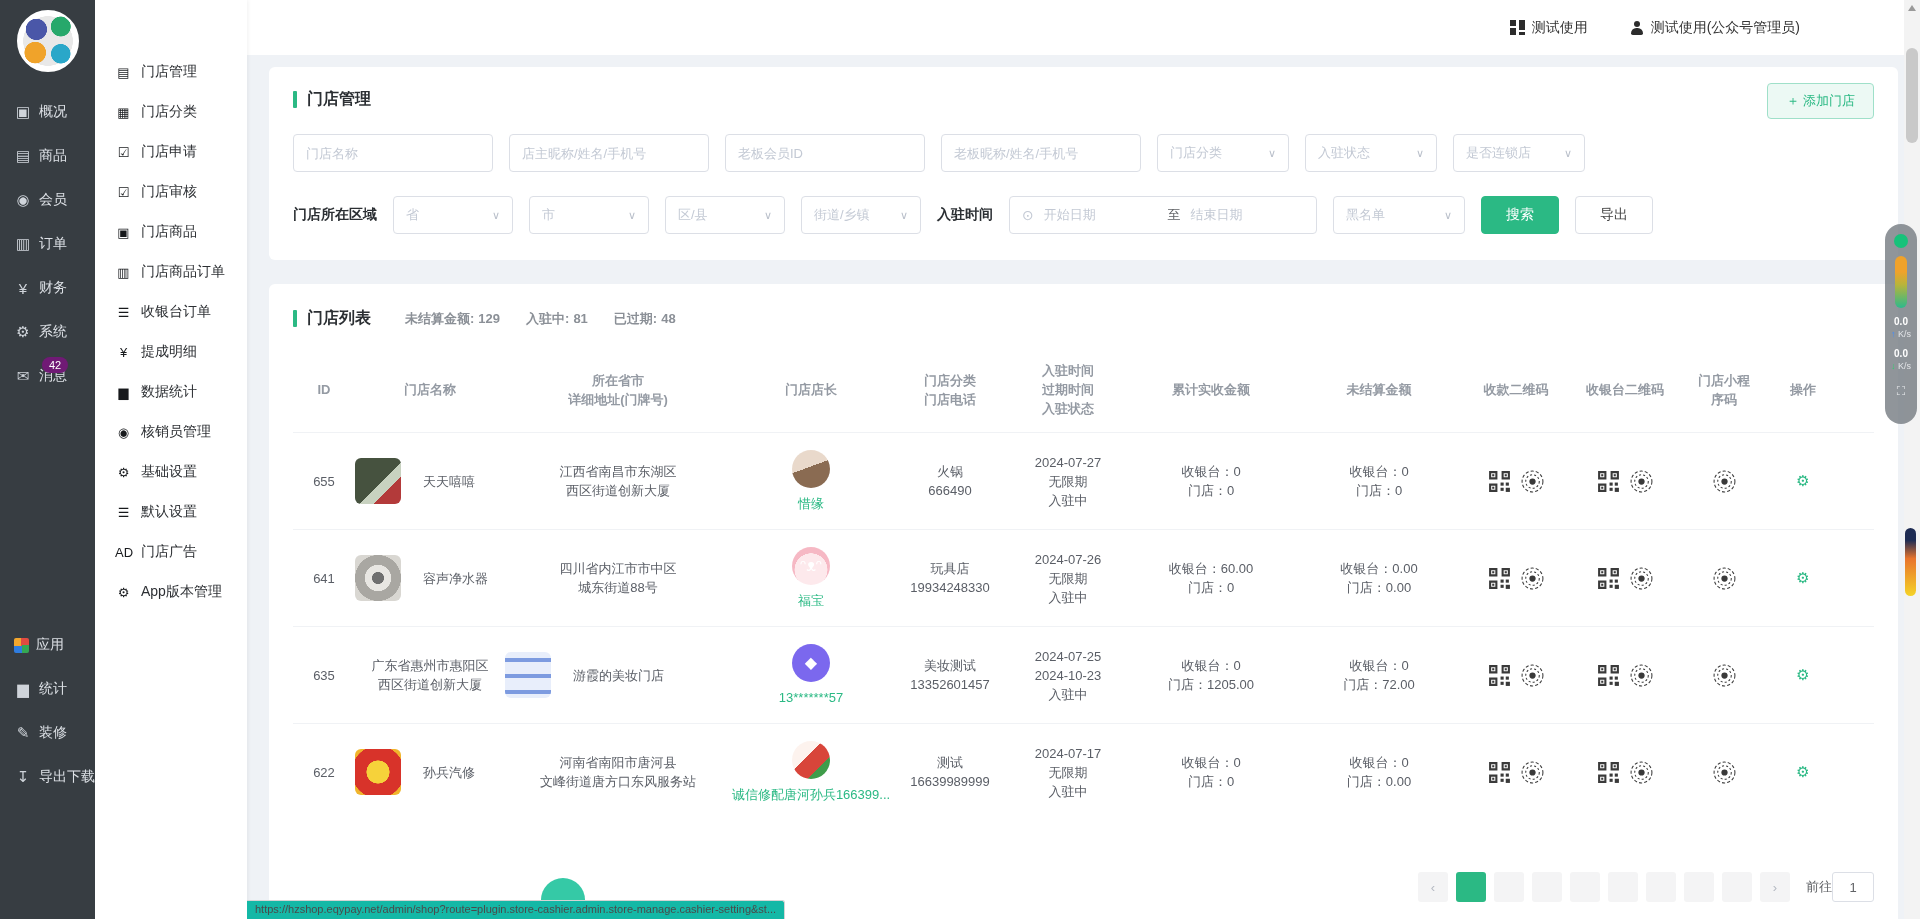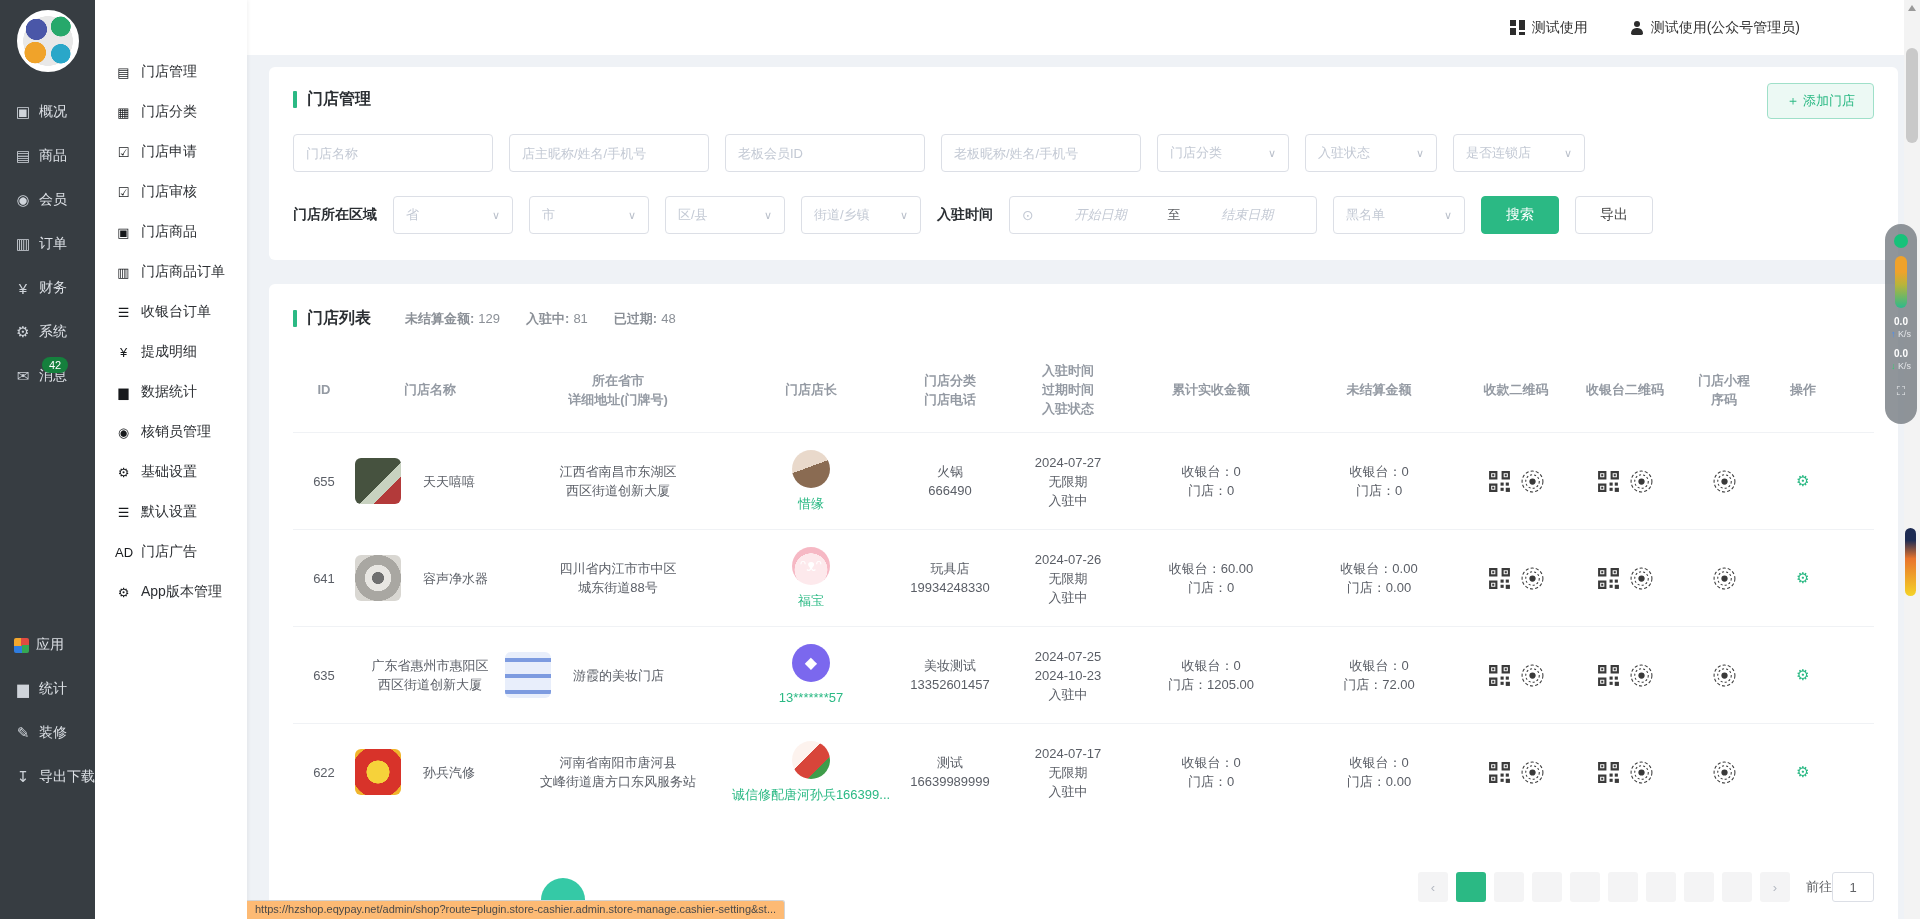--- a/index.html
+++ b/index.html
@@ -14,21 +14,21 @@
       radial-gradient(circle at 28% 70%, #f0a32a 0 18%, transparent 19%),
       radial-gradient(circle at 72% 72%, #2aa7c9 0 16%, transparent 17%),
       radial-gradient(circle at 50% 50%, #e8e8e8 0 60%, #ffffff 61%);
       border:2px solid #fff; }
   .rail-item { width:100%; padding:13px 0 13px 14px; color:#dde1e6; font-size:14px; display:flex; align-items:center; gap:7px; cursor:pointer; position:relative; }
   .rail-item .ric { width:18px; text-align:center; font-size:15px; color:#cfd4da; }
   .rail-item.colorful .ric { background:
       conic-gradient(#e14b41 0 25%, #35a854 25% 50%, #2f7de0 50% 75%, #f3a72e 75% 100%);
       color:transparent; width:15px; height:15px; border-radius:2px; }
   .rail-spacer { flex:1; }
-  .badge { position:absolute; top:3px; left:42px; background:#15803d; color:#fff; font-size:11px; border-radius:9px; padding:1px 7px; line-height:14px; }
+  .badge { position:absolute; top:3px; left:42px; background:#701a75; color:#fff; font-size:11px; border-radius:9px; padding:1px 7px; line-height:14px; }
   .badge:empty { display:none; }
 
   
   .submenu { width:152px; flex:0 0 152px; background:#fff; height:919px; box-shadow:1px 0 4px rgba(0,0,0,.06); padding-top:52px; position:relative; z-index:4; }
   .sub-item { display:flex; align-items:center; gap:9px; padding:11px 0 11px 20px; font-size:14px; color:#2c2f33; cursor:pointer; }
   .sub-item .sic { width:17px; font-size:13px; color:#17191c; text-align:center; flex:0 0 17px; }
 
   
   .main { flex:1; display:flex; flex-direction:column; position:relative; }
   .topbar { height:55px; background:#fff; display:flex; align-items:center; justify-content:flex-end; gap:42px; padding-right:120px; font-size:14px; color:#333; }
@@ -55,29 +55,29 @@
   .filter-row { display:flex; gap:16px; margin-top:24px; align-items:center; }
   .f-input, .f-select { height:38px; border:1px solid #dcdfe6; border-radius:4px; padding:0 12px; font-size:13px; color:#606266; background:#fff; display:flex; align-items:center; }
   .f-input input { border:none; outline:none; width:100%; font-size:13px; color:#606266; font-family:inherit; }
   .f-input input::placeholder { color:#c3c9d4; }
   .f-select { justify-content:space-between; color:#c3c9d4; cursor:pointer; }
   .f-select .chev { color:#b9bfca; font-size:11px; margin-left:8px; }
   .w-lg { width:200px; } .w-md { width:200px; } .w-sm { width:132px; } .w-xs { width:120px; }
   .f-label { font-size:14px; color:#2b2f33; font-weight:bold; white-space:nowrap; }
   .date-box { width:308px; height:38px; border:1px solid #dcdfe6; border-radius:4px; display:flex; align-items:center; padding:0 12px; gap:10px; color:#c3c9d4; font-size:13px; }
   .date-box .clock { font-size:14px; color:#c3c9d4; }
-  .date-box .dph { flex:1; text-align:center;font-style:italic; }
+  .date-box .dph { flex:1; text-align:left; }
   .date-box .to { color:#606266; }
   .btn { height:38px; padding:0 24px; border-radius:4px; font-size:14px; cursor:pointer; border:1px solid #dcdfe6; background:#fff; color:#444; }
   .btn.primary { background:#2bb984; border-color:#2bb984; color:#fff; }
 
   
   .list-head { display:flex; align-items:center; gap:34px; }
   .stats { display:flex; gap:26px; font-size:13px; color:#8b9097; font-weight:bold; }
-  .stats b { color:#8b9097; font-weight:normal; margin-left:4px; }
+  .stats b { color:#8b9097; font-weight:bold; margin-left:4px; }
 
   .tbl { margin-top:22px; }
   .trow { display:grid; grid-template-columns:62px 150px 226px 160px 118px 118px 168px 168px 106px 112px 86px 72px; align-items:center; }
   .thead { color:#949aa3; font-size:13px; font-weight:bold; padding:10px 0 14px; }
   .thead .th { text-align:center; line-height:19px; }
   .th span { display:block; }
   .th span:empty { display:none; }
   .tbody .trow { border-top:1px solid #f0f2f5; padding:14px 0; min-height:97px; font-size:13px; color:#5a5e66; }
   .td { text-align:center; line-height:19px; }
   .store-cell { display:flex; flex-direction:row; align-items:center; gap:22px; }
@@ -105,21 +105,21 @@
   .grad-thumb { position:absolute; right:4px; top:528px; width:11px; height:68px; border-radius:6px; background:linear-gradient(#1d2b53 0 18%, #e8742c 45%, #f5d327 100%); z-index:41; }
   .net-widget { position:absolute; right:3px; top:224px; width:32px; height:200px; background:rgba(120,126,132,.82); border-radius:16px; z-index:41; display:flex; flex-direction:column; align-items:center; padding-top:10px; gap:8px; color:#fff; }
   .net-widget .dot { width:14px; height:14px; border-radius:50%; background:#17c27a; }
   .net-widget .pill { width:12px; height:52px; border-radius:6px; background:linear-gradient(#f0a22b 0 30%, #b9b43a 55%, #2db98c 100%); }
   .net-widget .spd { font-size:10px; font-weight:bold; text-align:center; line-height:12px; }
   .net-widget .unit { font-size:9px; color:#e3e5e8; font-weight:normal; }
   .net-widget .unit.up::before { content:'↑ '; color:#3f8cff; }
   .net-widget .unit.down::before { content:'↓ '; color:#2ecf6e; }
   .net-widget .cam { margin-top:4px; font-size:12px; color:#e8eaec; }
 
-  .statusbar { position:absolute; left:0; bottom:0; height:19px; max-width:640px; background:#fdba74; border:1px solid #d4d4d4; border-left:none; border-bottom:none; border-radius:0 3px 0 0; font-size:11px; color:#4a4a4a; padding:2px 8px; white-space:nowrap; overflow:hidden; z-index:50; }
+  .statusbar { position:absolute; left:0; bottom:0; height:19px; max-width:640px; background:#14b8a6; border:1px solid #d4d4d4; border-left:none; border-bottom:none; border-radius:0 3px 0 0; font-size:11px; color:#4a4a4a; padding:2px 8px; white-space:nowrap; overflow:hidden; z-index:50; }
 </style>
 </head>
 <body>
 
 <nav class="rail">
   <div class="logo"></div>
   <div style="width:100%">
 
   <div class="rail-item">
         <span class="ric">▣</span>

